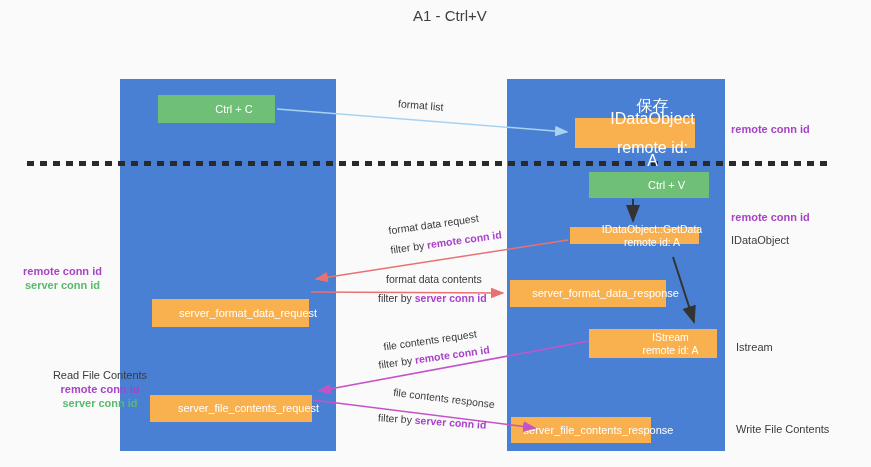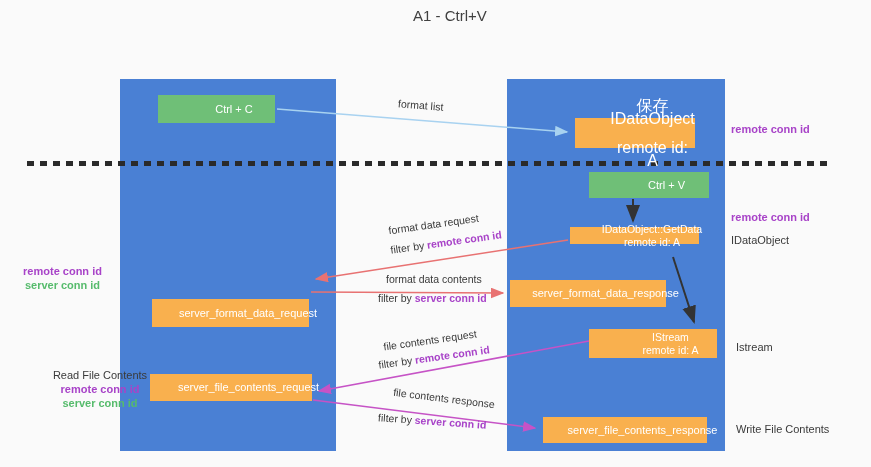--- a/index.html
+++ b/index.html
@@ -87,24 +87,24 @@
   <div class="node orange" style="left:152px;top:267px;width:157px;height:28px;margin-top:32px;">
     <div>server_format_data_request</div>
   </div>
   <div class="node orange" style="left:510px;top:280px;width:156px;height:27px;text-align:center;">
     <div>server_format_data_response</div>
   </div>
   <div class="node orange" style="left:589px;top:329px;width:128px;height:29px;font-size:10.5px;">
     <div>IStream</div>
     <div>remote id: A</div>
   </div>
-  <div class="node orange" style="left:150px;top:374px;width:162px;height:27px;">
+  <div class="node orange" style="left:150px;top:395px;width:162px;height:27px;">
     <div>server_file_contents_request</div>
   </div>
-  <div class="node orange" style="left:543px;top:417px;width:164px;height:26px;">
+  <div class="node orange" style="left:511px;top:417px;width:140px;height:26px;">
     <div>server_file_contents_response</div>
   </div>
 
   <div class="edge-label" style="left:398px;top:99px;transform:rotate(4.5deg);">format list</div>
 
   <div class="edge-label" style="left:388px;top:218px;transform:rotate(-8deg);">format data request</div>
   <div class="edge-label" style="left:390px;top:236px;transform:rotate(-8deg);"><span>filter by </span><span class="purple">remote conn id</span></div>
 
   <div class="edge-label" style="left:386px;top:273px;">format data contents</div>
   <div class="edge-label" style="left:378px;top:292px;"><span>filter by </span><span class="purple">server conn id</span></div>

